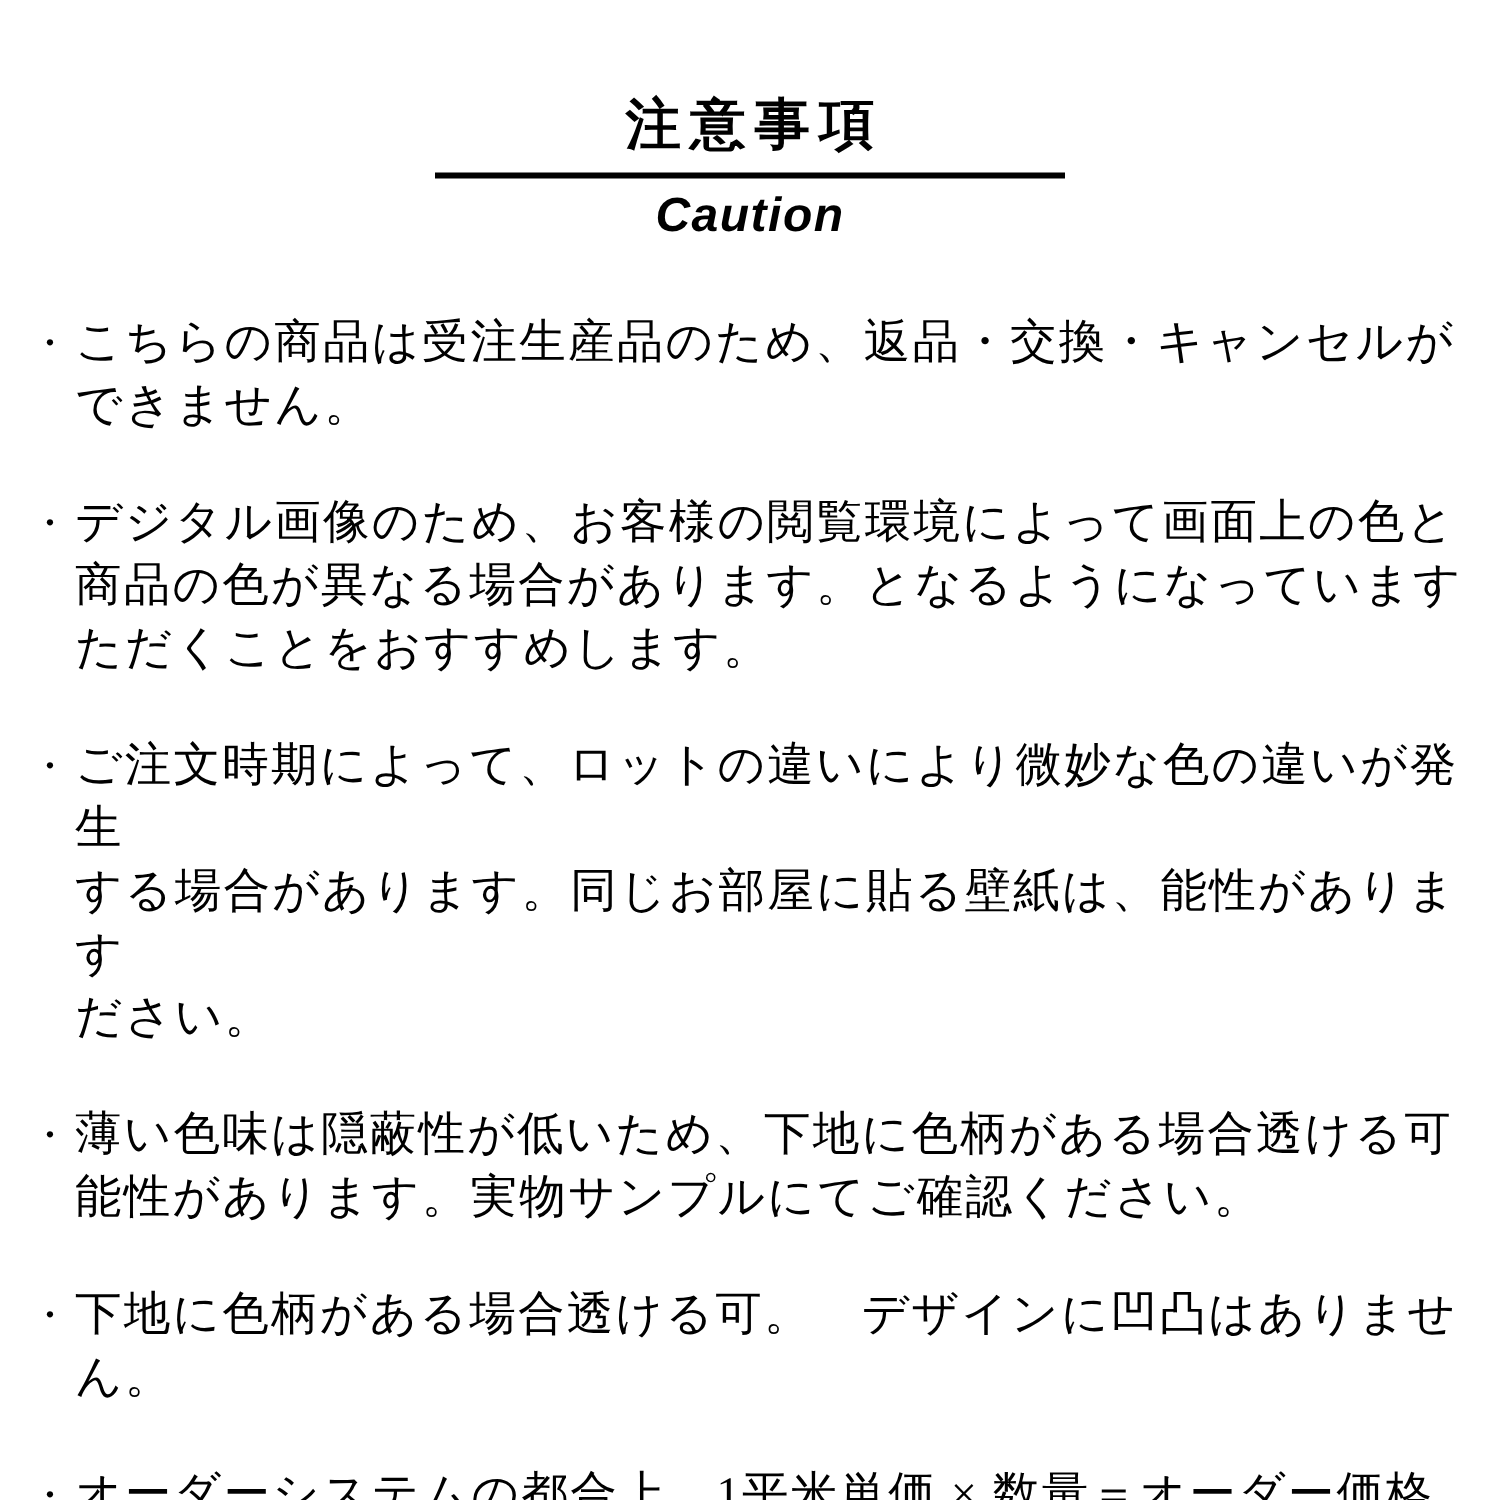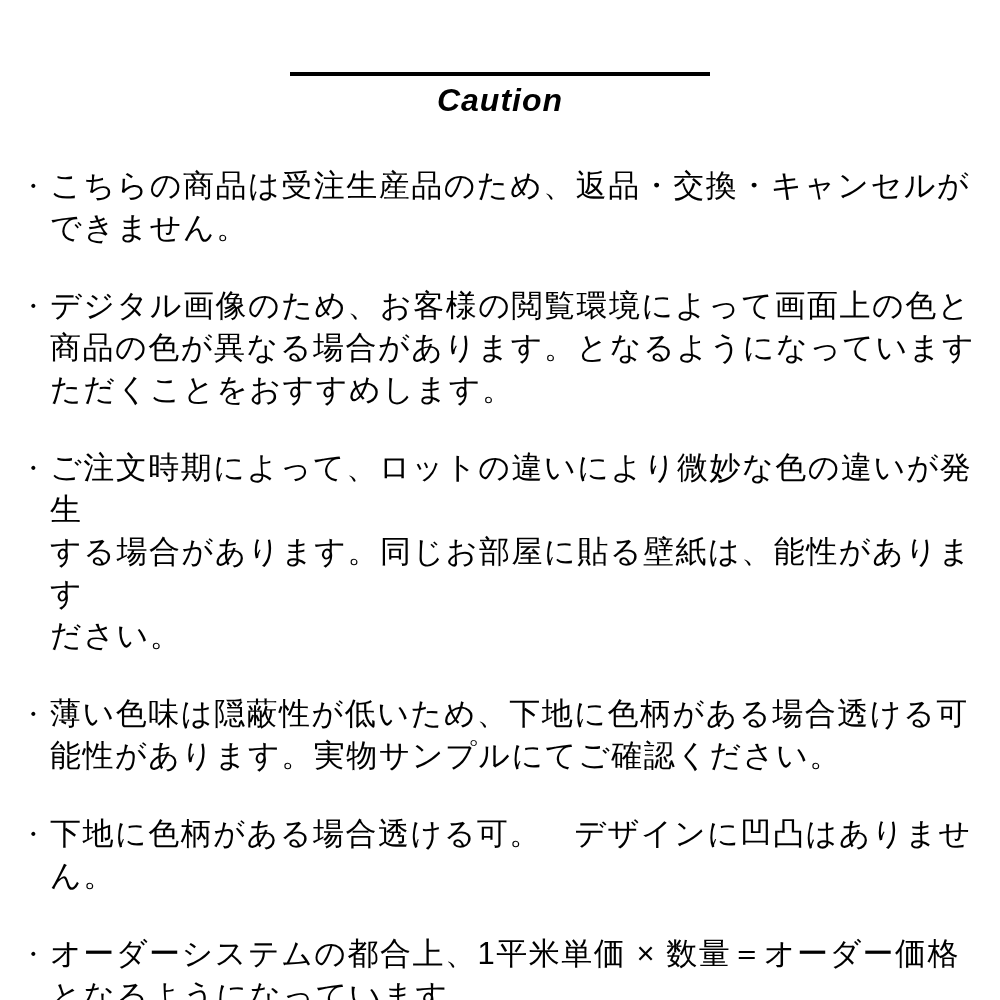--- a/index.html
+++ b/index.html
@@ -58,26 +58,28 @@
     margin-bottom: 0;
   }
   .bullet-marker {
     flex: none;
     width: 30px;
     font-size: 26px;
     line-height: 42px;
   }
   .notice-text {
     white-space: pre-line; 
+    font-family: Liberation Serif, serif;
   }
 </style>
 </head>
 <body>
 
 <header class="caution-header">
+  <h1 class="page-title">注意事項</h1>
   <div class="title-underline"></div>
   <div class="page-subtitle">Caution</div>
 </header>
 
 <ul class="notice-list">
   <li class="notice-item">
     <span class="bullet-marker">・</span>
     <span class="notice-text">こちらの商品は受注生産品のため、返品・交換・キャンセルが
 できません。</span>
   </li>

